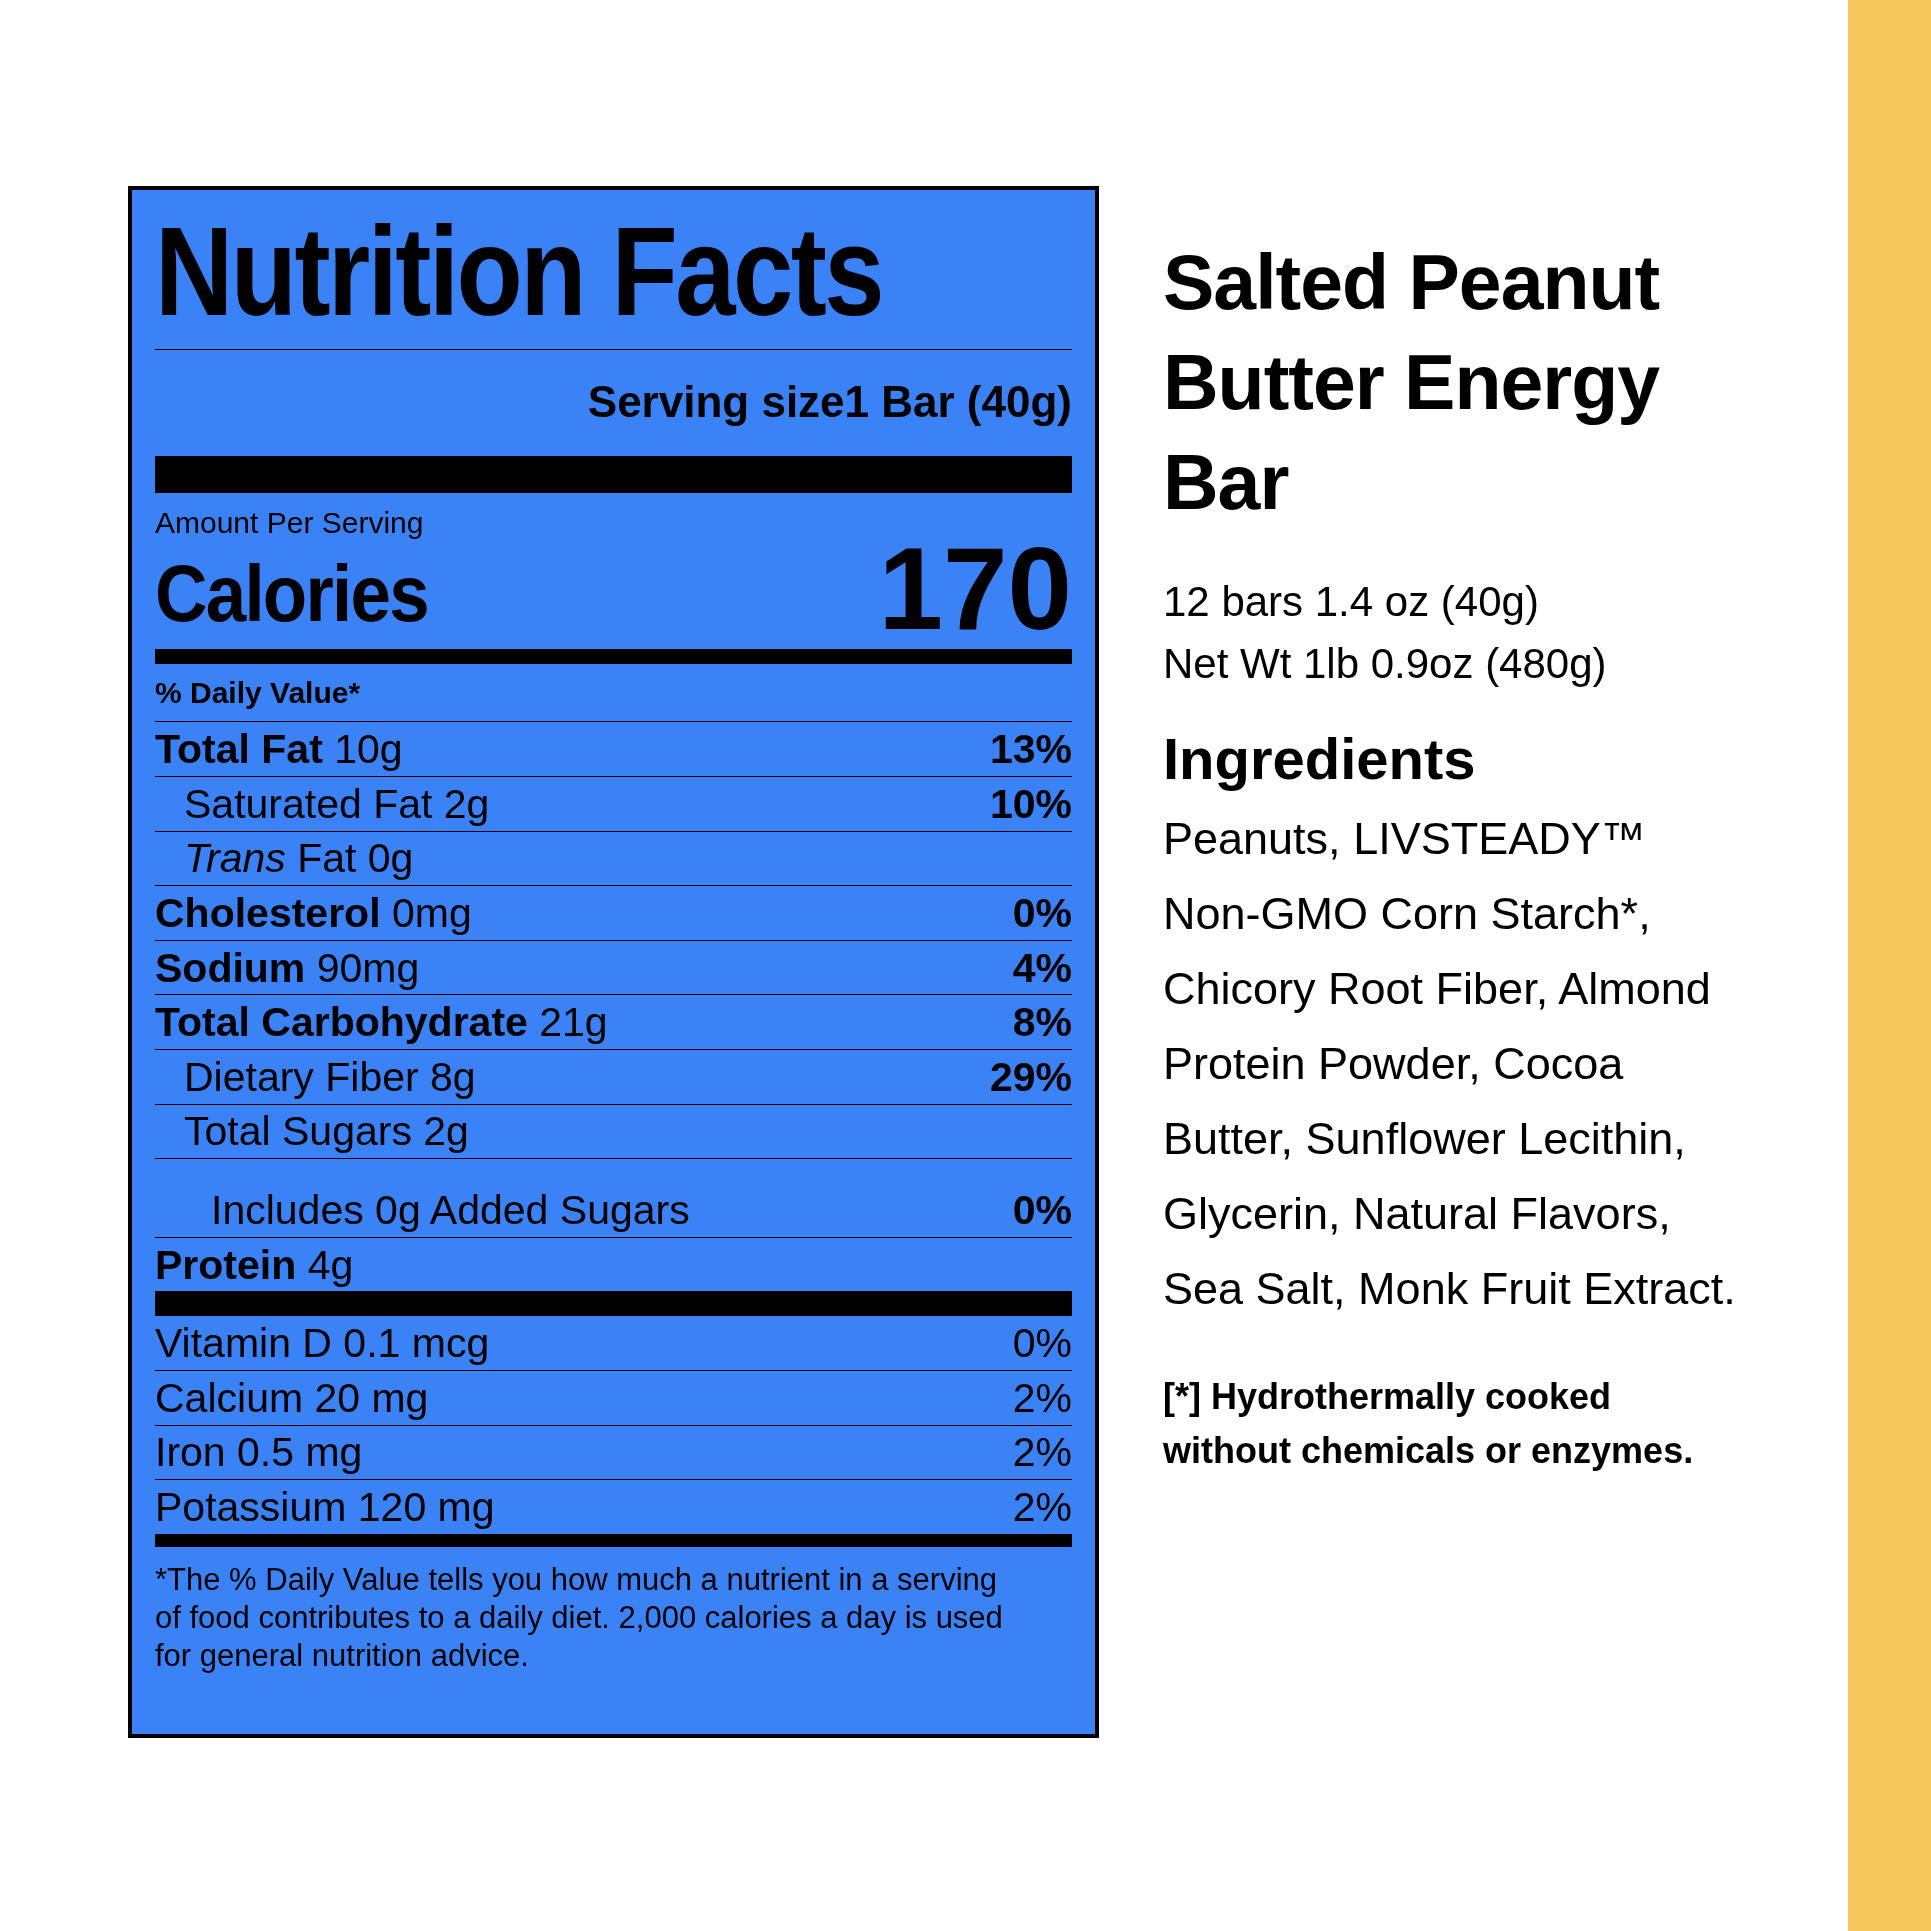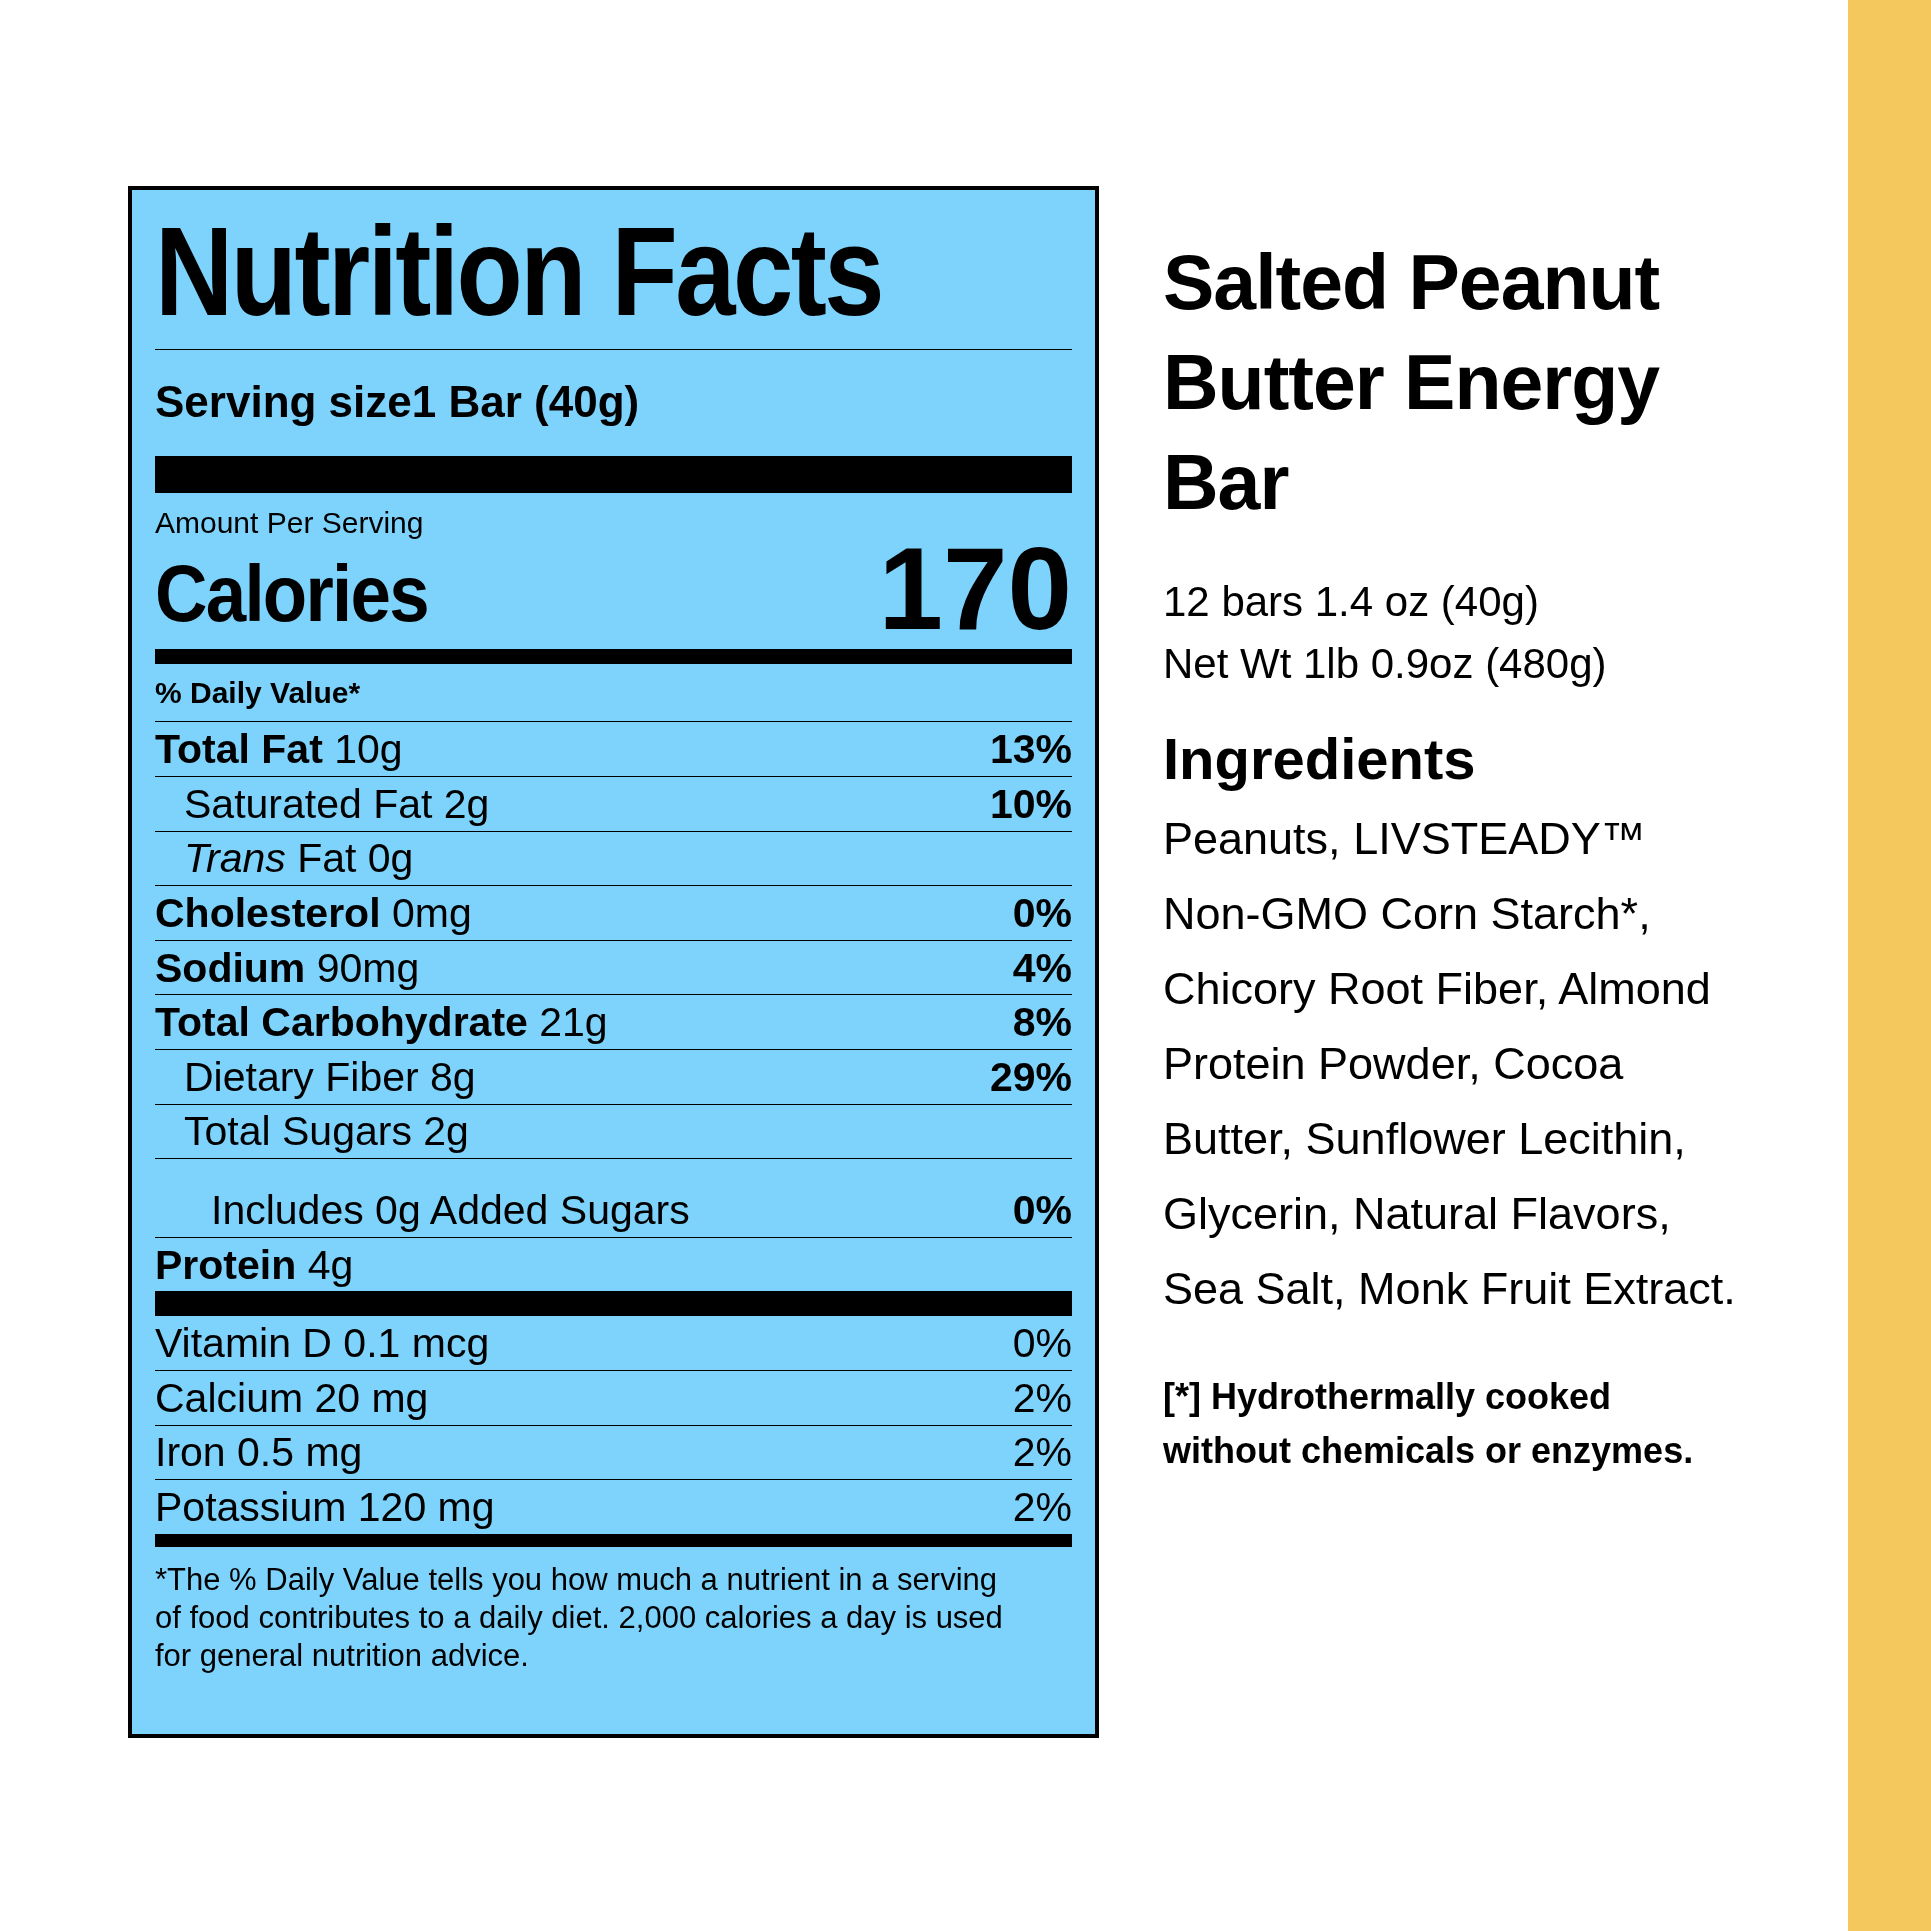--- a/index.html
+++ b/index.html
@@ -19,37 +19,37 @@
   }
 
   
   .nf {
     position: absolute;
     left: 128px; top: 186px;
     width: 971px; height: 1552px;
     border: 4.8px solid #000;
     box-sizing: border-box;
     padding: 13.5px 23px 0 23px;
-    background: #7dd3fc;
+    background: #3b82f6;
   }
   .nf-title {
     font-weight: 700;
     font-size: 126px;
     line-height: 1.0;
     letter-spacing: -2.9px;
     transform: scaleX(0.86);
     transform-origin: left center;
     margin-top: 5.8px;
     white-space: nowrap;
   }
   .rule { border-top: 1.9px solid #000; height: 0; }
   .rule-title { margin-top: 13.5px; }
 
   .serving {
-    display: flex; justify-content: flex-start; align-items: baseline;
+    display: flex; justify-content: flex-end; align-items: baseline;
     font-weight: 700; font-size: 44px;
     margin: 27px 0 29px 0;
   }
   .bar { background: #000; }
   .bar-a { height: 37px; }
   .aps { font-size: 30px; font-weight: 400; margin-top: 13.5px; }
   .cal {
     display: flex; justify-content: space-between; align-items: flex-end;
     margin-top: 1.9px;
   }

